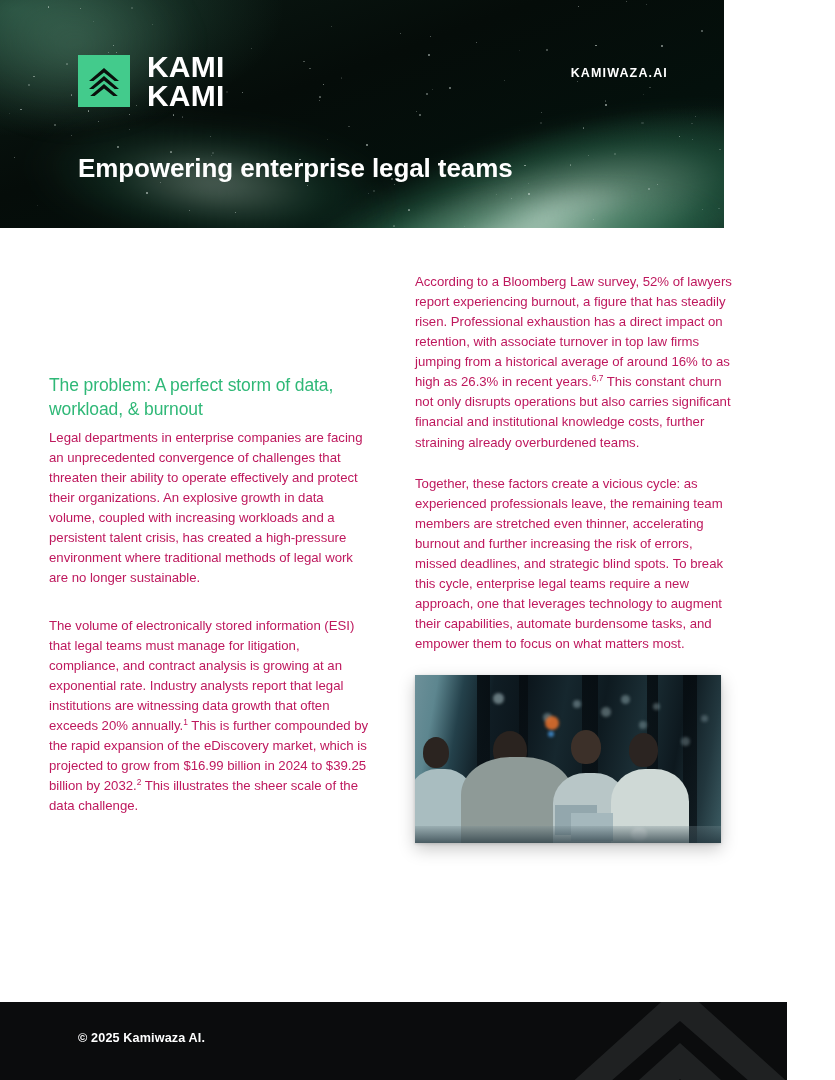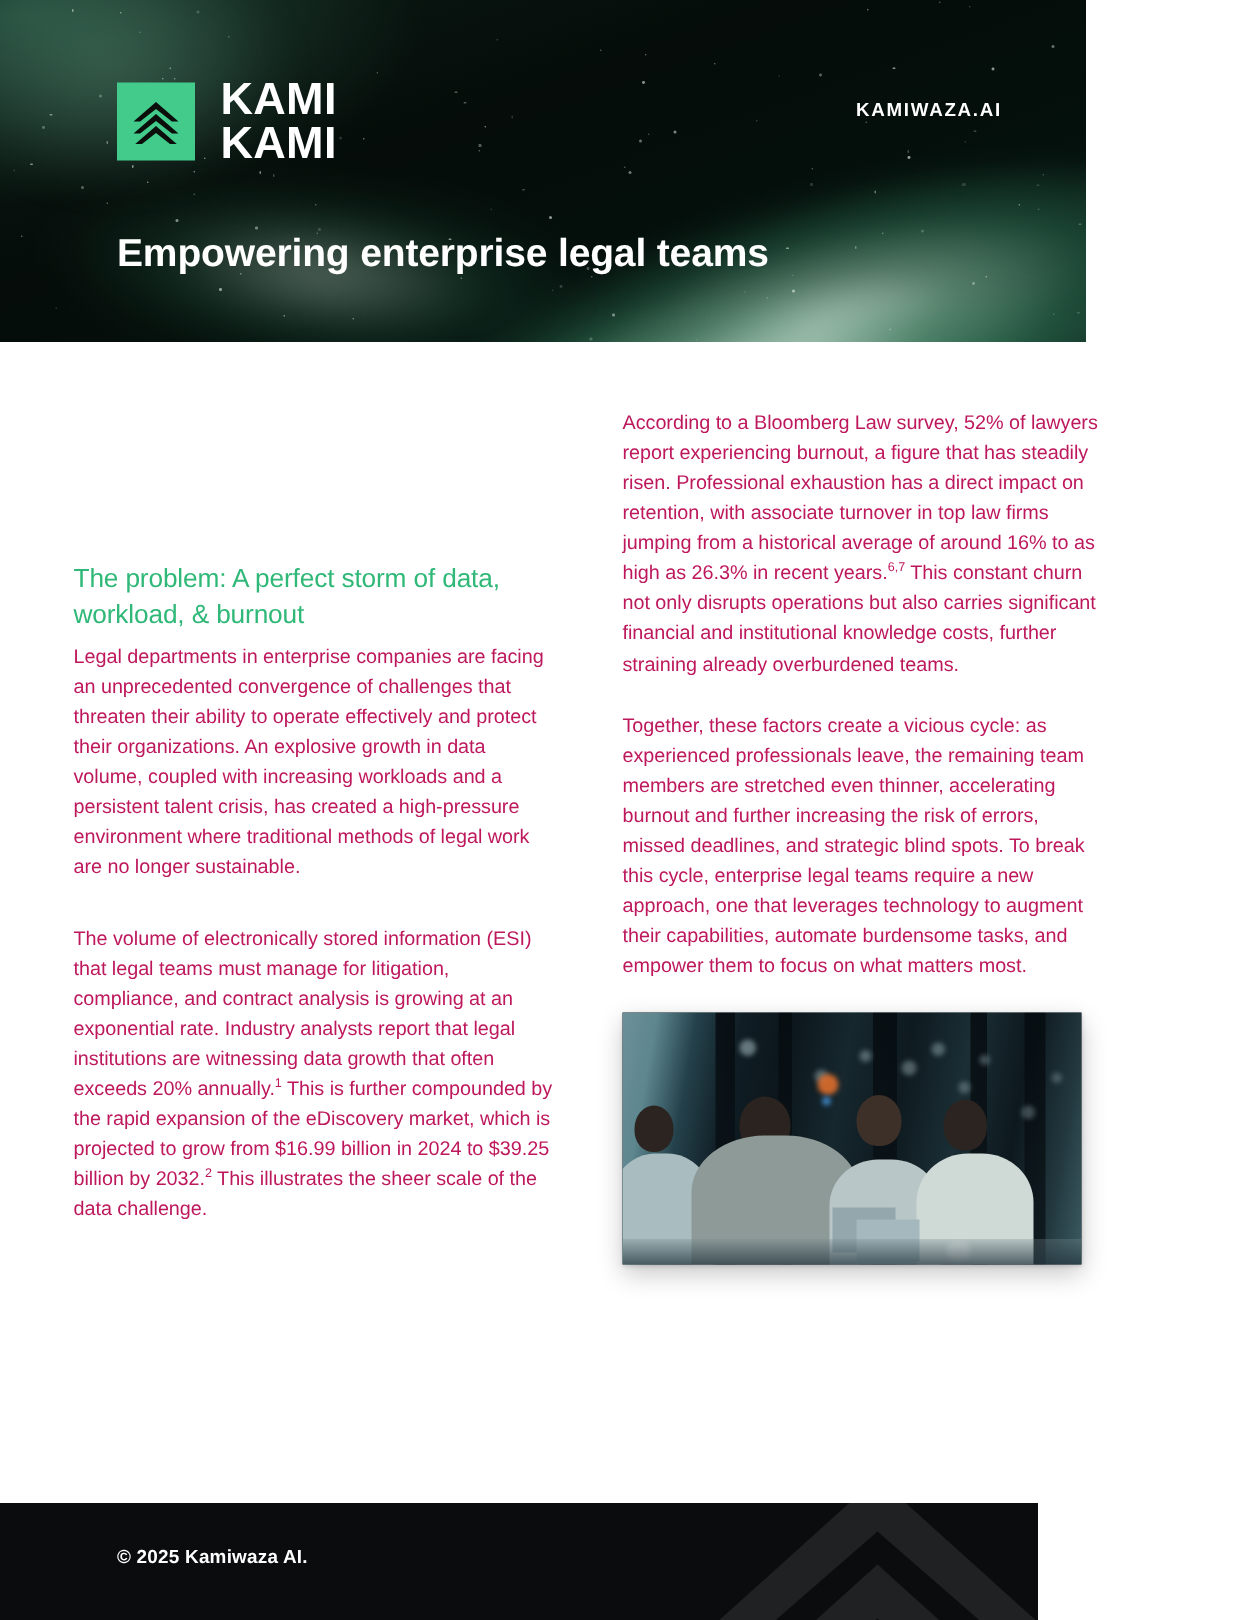--- a/index.html
+++ b/index.html
@@ -243,21 +243,21 @@
     left: 0; right: 0; bottom: 0;
     height: 17px;
     background: linear-gradient(180deg, rgba(120,140,146,0.30), rgba(40,58,66,0.75));
   }
 
   
   .footer {
     position: absolute;
     left: 0;
     bottom: 0;
-    width: 692px;
+    width: 787px;
     height: 78px;
     background: #0b0c0d;
     overflow: hidden;
   }
   .footer-mark {
     position: absolute;
     right: -18px;
     bottom: -72px;
     width: 250px;
     height: 175px;

